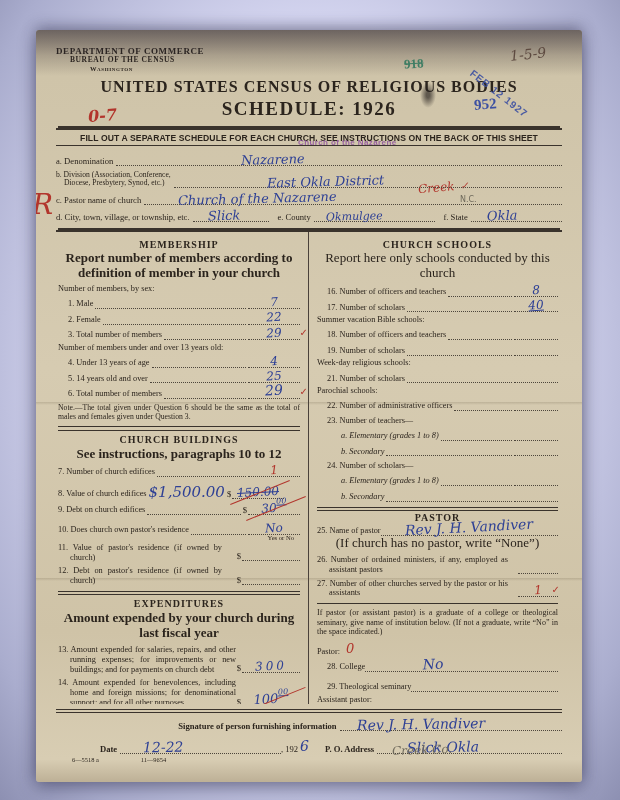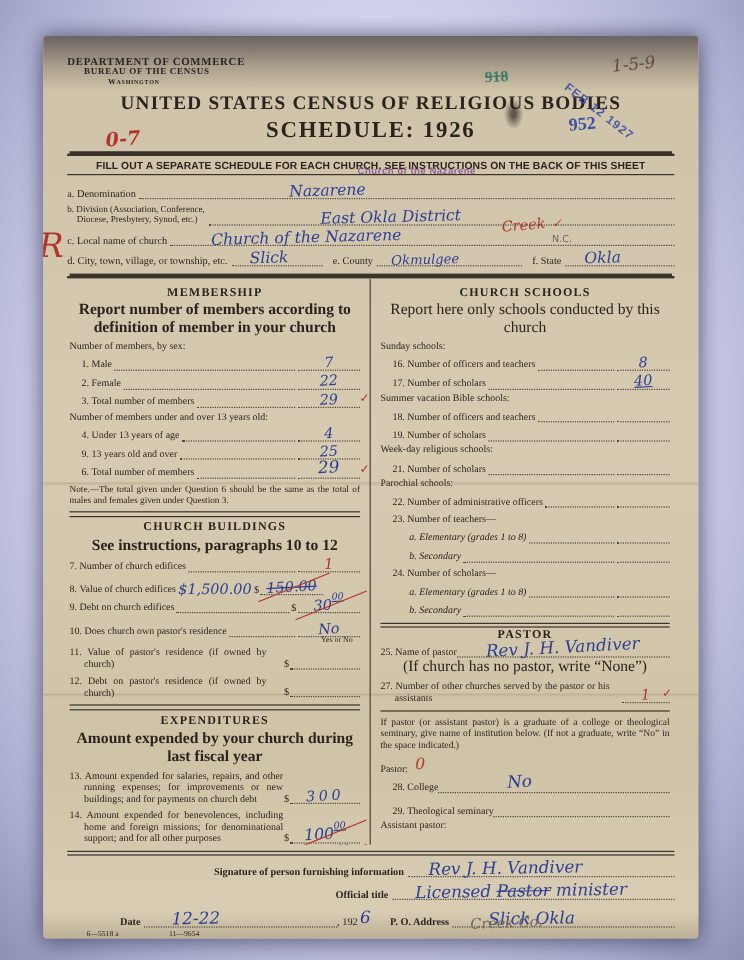--- a/index.html
+++ b/index.html
@@ -139,21 +139,21 @@
             <span class="hw" style="left:28%;">Nazarene</span>
           </span>
       </div>
       <div class="frow">
         <span class="flabel flabel2"><span>b. Division (Association, Conference,</span><br><span style="margin-left:8px;">Diocese, Presbytery, Synod, etc.)</span></span>
         <span class="fline">
             <span class="hw" style="left:24%;">East Okla District</span>
           </span>
       </div>
       <div class="frow">
-        <span class="flabel">c. Local name of church</span>
+        <span class="flabel">c. Pastor name of church</span>
         <span class="fline">
             <span class="hw" style="left:8%;">Church of the Nazarene</span>
           </span>
       </div>
       <div class="frow defrow">
         <div class="seg" style="flex:1.35;">
           <span class="flabel">d. City, town, village, or township, etc.</span>
           <span class="fline">
               <span class="hw" style="left:20%;">Slick</span>
             </span>
@@ -205,21 +205,21 @@
 
         <div class="ghead">Number of members under and over 13 years old:</div>
         <div class="qrow">
           <span class="qlabel indent">4. Under 13 years of age</span>
             <span class="dots"></span>
           <span class="acell">
               <span class="hw">4</span>
             </span>
         </div>
         <div class="qrow">
-          <span class="qlabel indent">9. 13 years old and over</span>
+          <span class="qlabel indent">5. 14 years old and over</span>
             <span class="dots"></span>
           <span class="acell">
               <span class="hw">25</span>
             </span>
         </div>
         <div class="qrow">
           <span class="qlabel indent">6. Total number of members</span>
             <span class="dots"></span>
           <span class="acell">
               <span class="hw" style="font-size:14px;">29</span>
@@ -234,21 +234,21 @@
 
         <div class="qrow">
           <span class="qlabel">7. Number of church edifices</span>
             <span class="dots"></span>
           <span class="acell">
               <span class="hw redink">1</span>
             </span>
         </div>
         <div class="qrow">
           <span class="qlabel">8. Value of church edifices</span>
-          <span class="hw" style="font-size:12px;margin:0 2px;position:relative;top:2px;">$1,500.00</span>
+          <span class="hw" style="font-size:15px;margin:0 2px;position:relative;top:2px;">$1,500.00</span>
           <span class="dollar">$</span>
           <span class="acell rslash">
               <span class="hw struck">150.00</span>
             </span>
         </div>
         <div class="qrow">
           <span class="qlabel">9. Debt on church edifices</span>
             <span class="dots"></span>
           <span class="dollar">$</span>
           <span class="acell rslash">
@@ -311,21 +311,20 @@
           <span class="acell rslash">
               <span class="hw" style="font-size:13px;"><span>400</span><span class="cents">00</span></span>
             </span>
         </div>
       </div>
 
       <div class="col right">
         <div class="sect">CHURCH SCHOOLS</div>
         <div class="ssub" style="font-weight:normal;">Report here only schools conducted by this church</div>
 
-        <div class="ghead">Sunday schools:</div>
         <div class="qrow">
           <span class="qlabel indent">16. Number of officers and teachers</span>
             <span class="dots"></span>
           <span class="acell" style="width:44px;">
               <span class="hw">8</span>
             </span>
         </div>
         <div class="qrow">
           <span class="qlabel indent">17. Number of scholars</span>
             <span class="dots"></span>
@@ -406,20 +405,28 @@
         <div class="sect" style="margin-top:1px;">PASTOR</div>
 
         <div class="qrow" style="margin-top:1px;">
           <span class="qlabel">25. Name of pastor</span>
           <span class="acell" style="flex:1;width:auto;">
               <span class="hw" style="font-size:14px;">Rev J. H. Vandiver</span>
             </span>
         </div>
         <div class="ssub" style="font-weight:normal;">(If church has no pastor, write “None”)</div>
 
+        <div class="mrow">
+          <p class="mlabel" style="padding-right:50px;">26. Number of ordained ministers, if any, employed as assistant pastors</p>
+          <span class="mans">
+              <span class="acell" style="width:40px;">
+                <span class="hw"></span>
+              </span>
+            </span>
+        </div>
         <div class="mrow">
           <p class="mlabel" style="padding-right:50px;">27. Number of other churches served by the pastor or his assistants</p>
           <span class="mans">
               <span class="acell" style="width:40px;">
                 <span class="hw redink">1</span>
                 <span class="check redink" style="position:absolute;right:-2px;bottom:0;">✓</span>
               </span>
             </span>
         </div>
 
@@ -448,27 +455,20 @@
 
     <div class="dbl"></div>
     <div class="footerblk" style="position:relative;">
       <div class="sigrow" style="margin-top:2px;">
         <span style="flex:.55;"></span>
         <span class="lbl">Signature of person furnishing information</span>
         <span class="sigline">
             <span class="hw">Rev J. H. Vandiver</span>
           </span>
       </div>
-      <div class="sigrow" style="margin-top:7px;">
-        <span style="flex:.95;"></span>
-        <span class="lbl">Official title</span>
-        <span class="sigline">
-          <span class="hw"><span>Licensed</span> <span class="struck">Pastor</span> <span>minister</span></span>
-        </span>
-      </div>
       <div class="halfrow">
         <div class="half">
           <span class="lbl" style="font-weight:bold;padding-left:44px;">Date</span>
           <span class="sigline">
               <span class="hw" style="left:14%;font-size:14px;">12-22</span>
             </span>
           <span>, 192</span>
           <span class="hw yearhw">6</span>
         </div>
         <div class="half rightpad">

